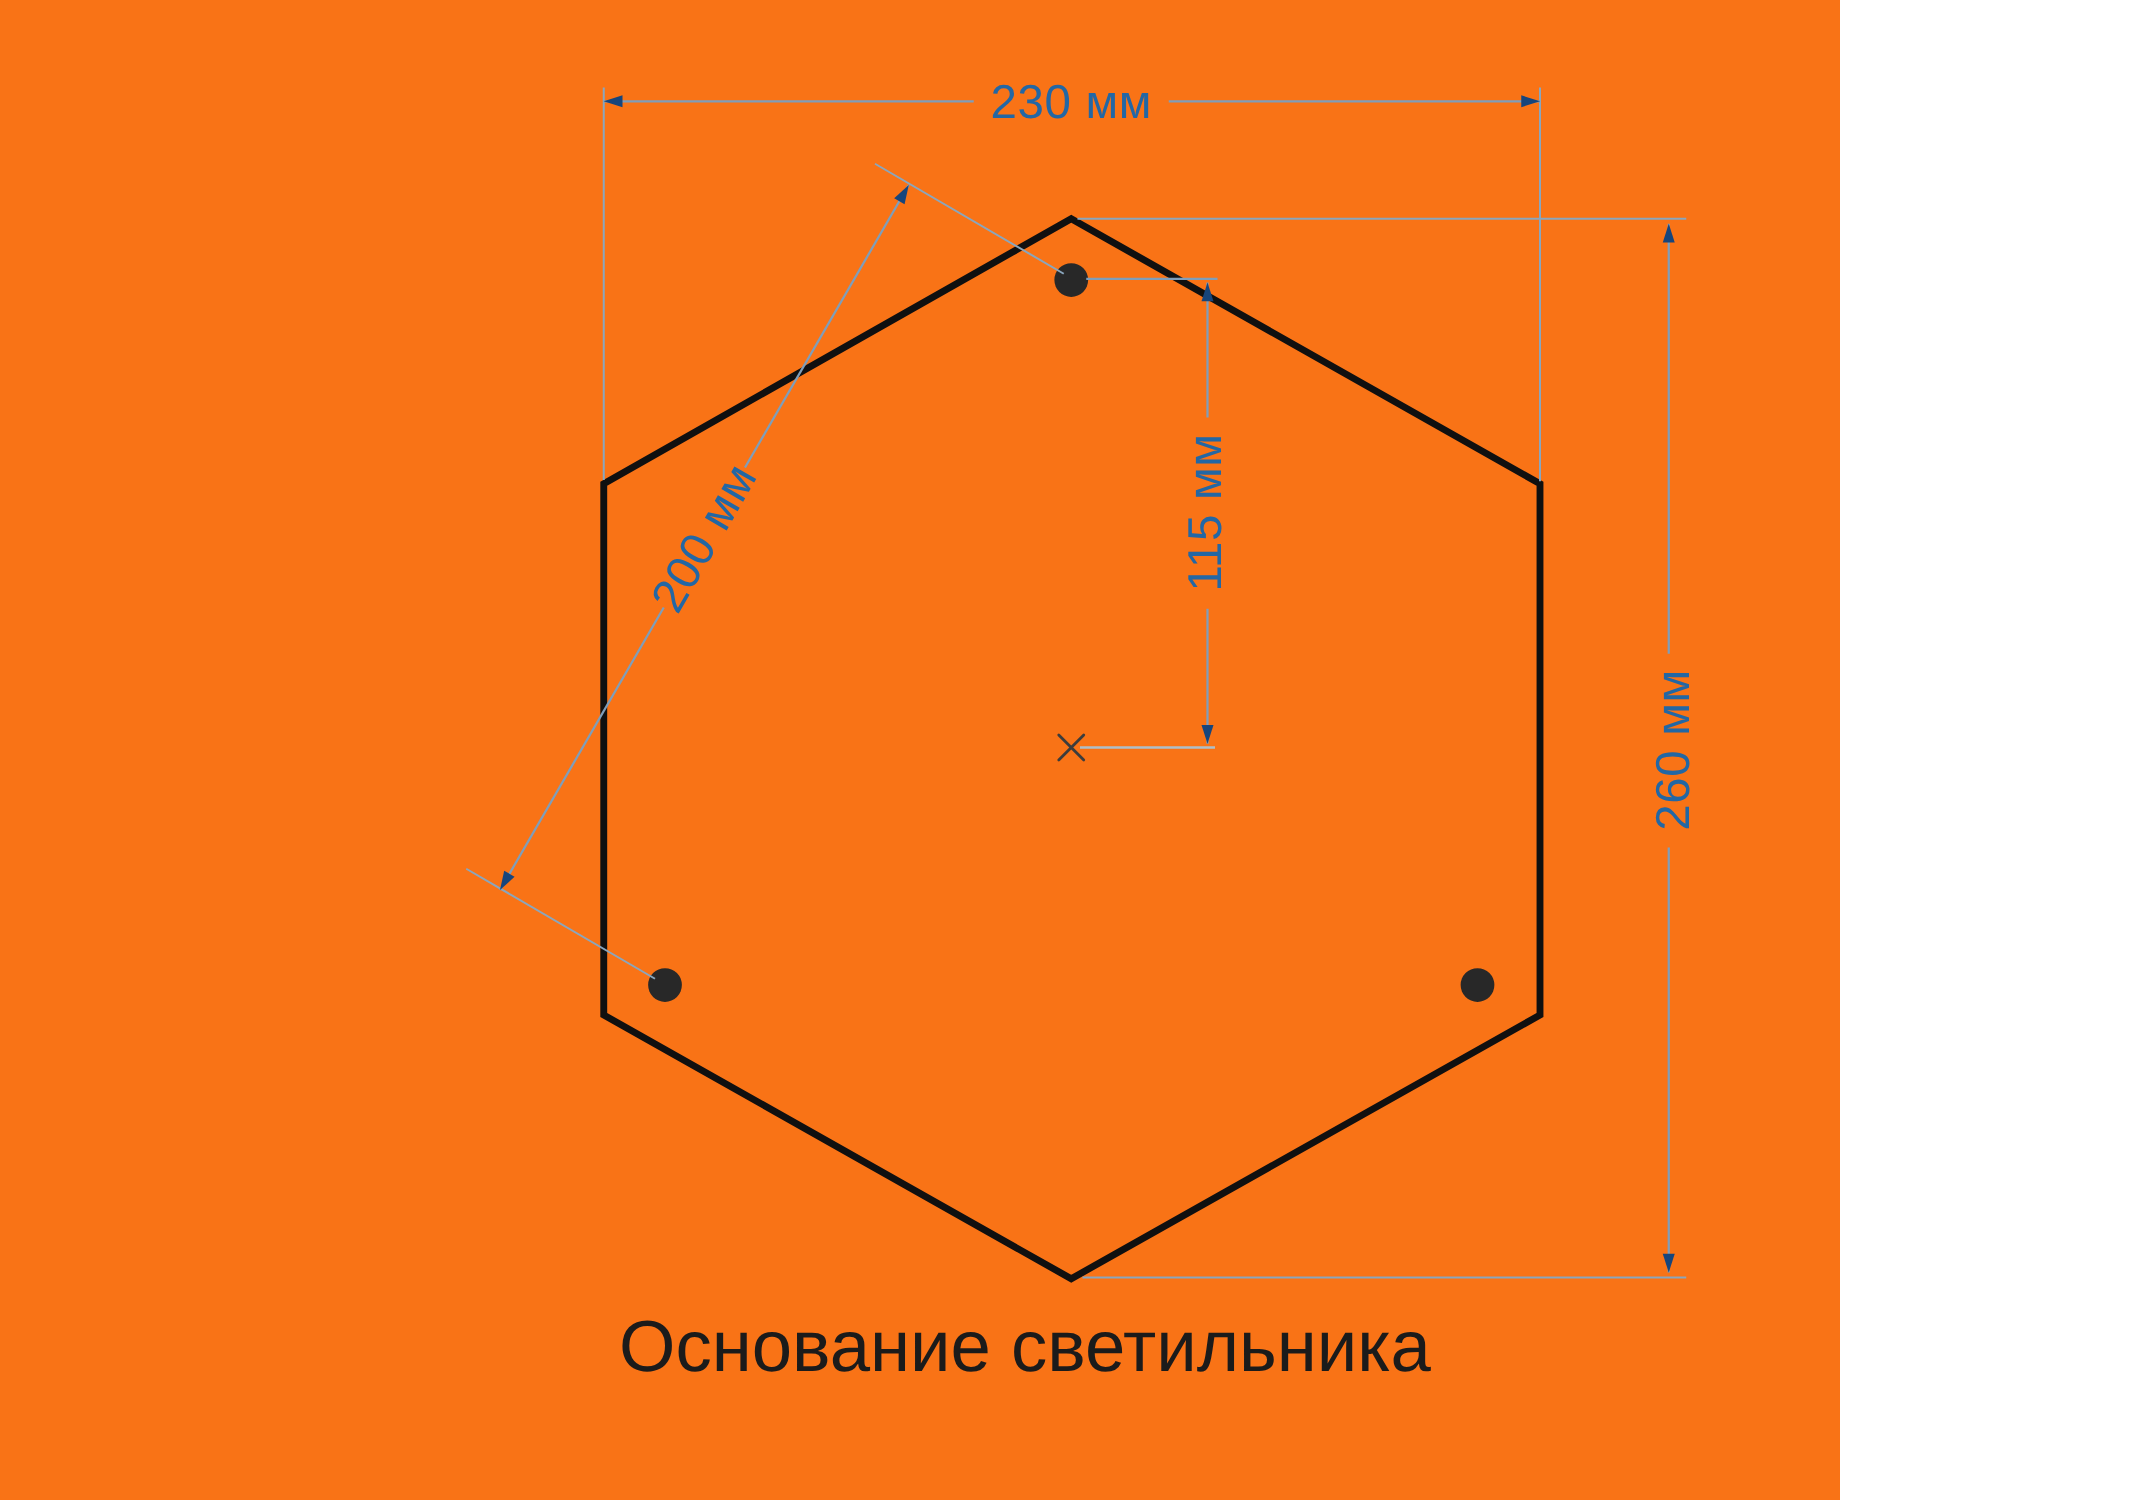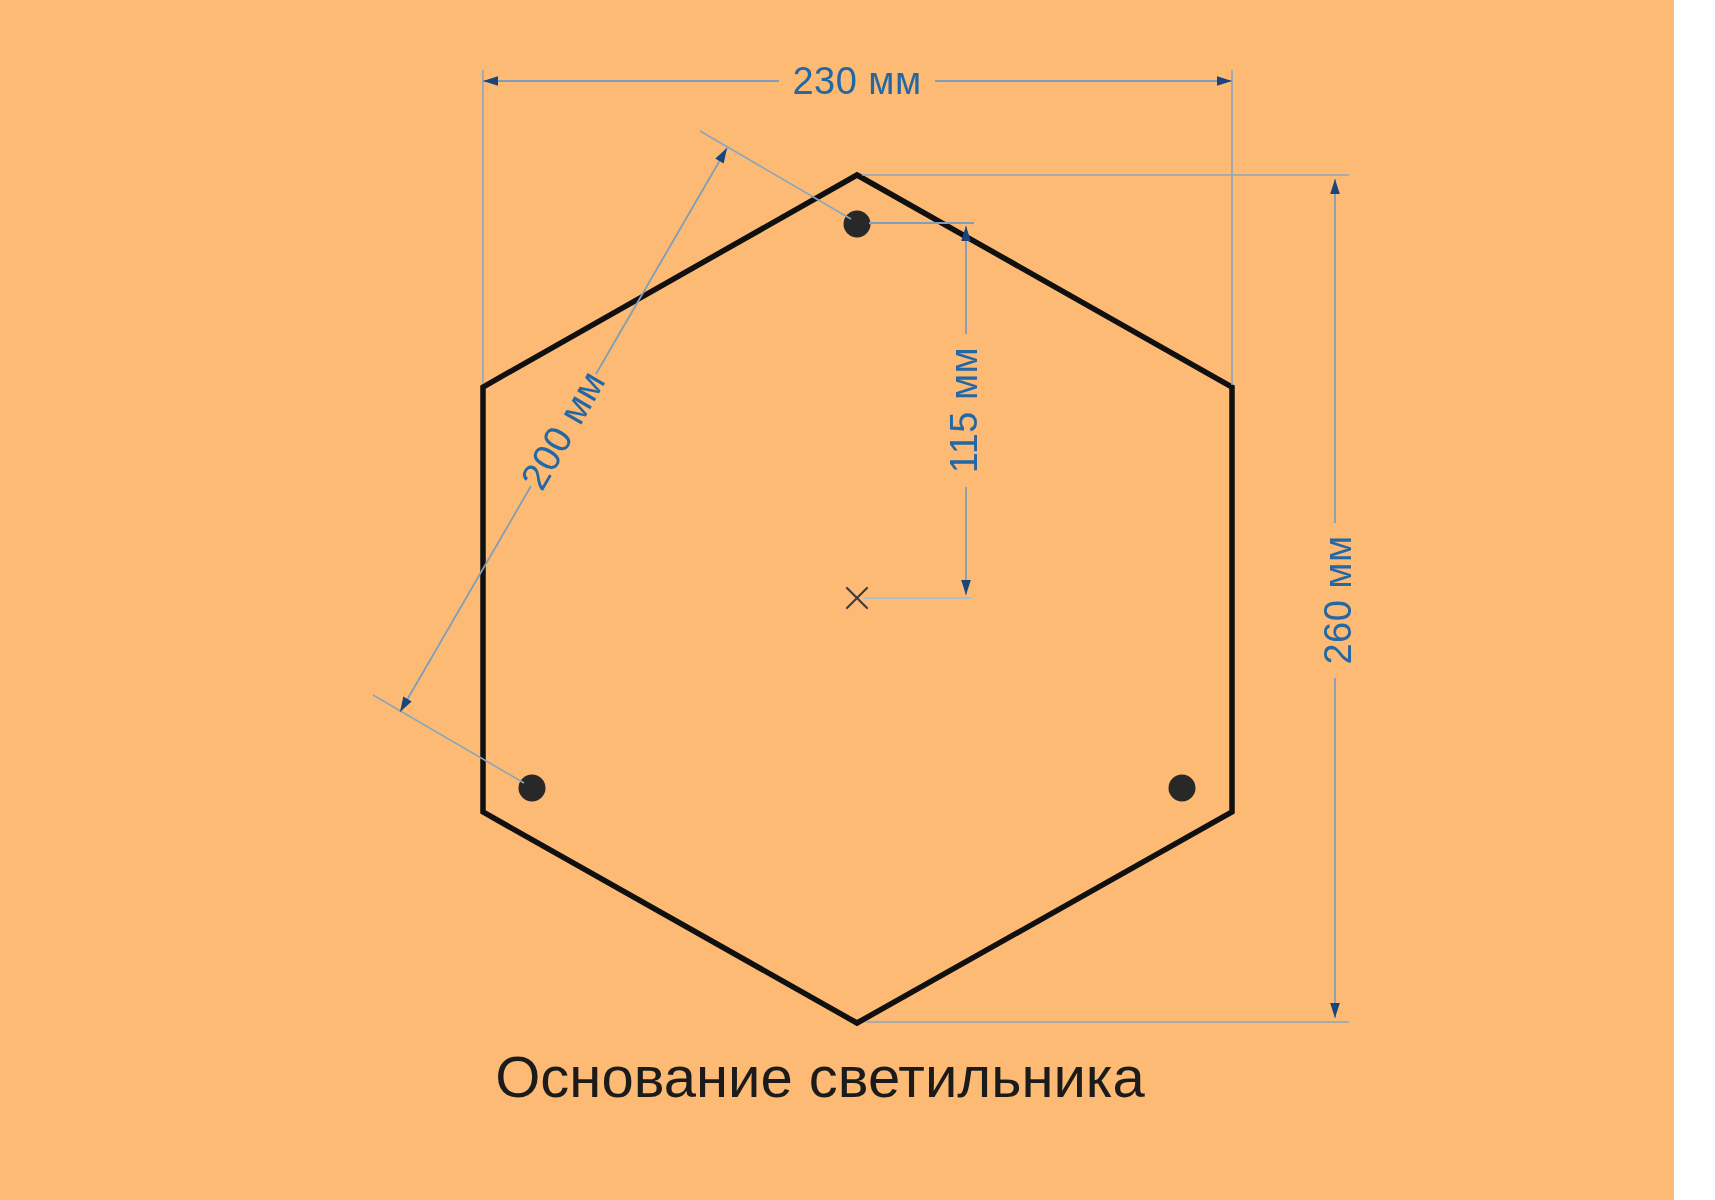--- a/index.html
+++ b/index.html
@@ -2,23 +2,23 @@
 <html><head>
 <meta charset="utf-8">
 <style>
   html, body {
     margin: 0;
     padding: 0;
     background: #ffffff;
   }
   .page {
     position: relative;
-    width: 1674px;
+    width: 1472px;
     height: 1200px;
-    background: #fdba74;
+    background: #f97316;
     overflow: hidden;
     font-family: "Liberation Sans", sans-serif;
   }
   svg { display: block; }
 
   
   .hex-outline    { fill: none; stroke: #101010; stroke-width: 5.5; stroke-linejoin: miter; }
   .hole           { fill: #282828; }
   .center-mark    { stroke: #3c3c3c; stroke-width: 2.2; stroke-linecap: round; }
 

